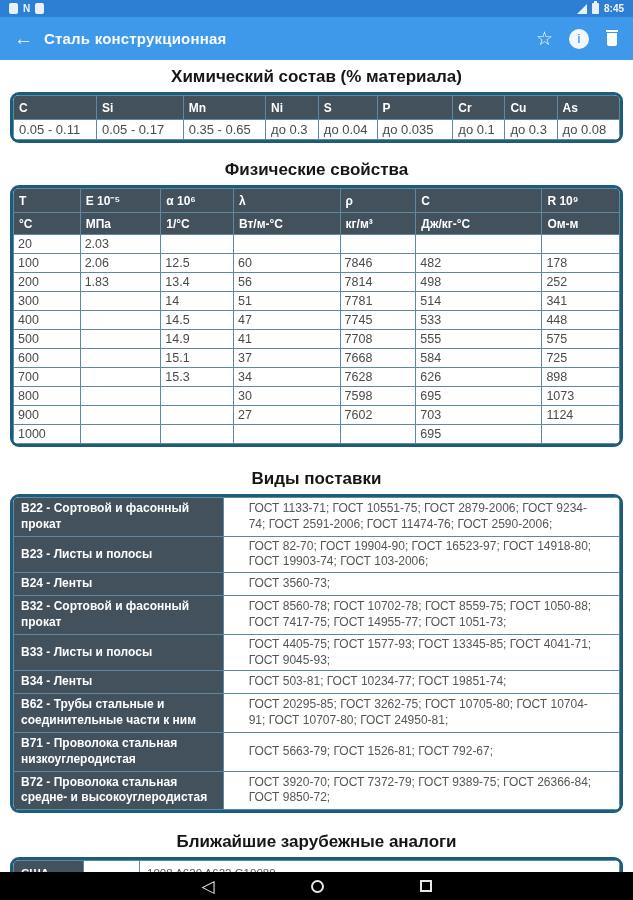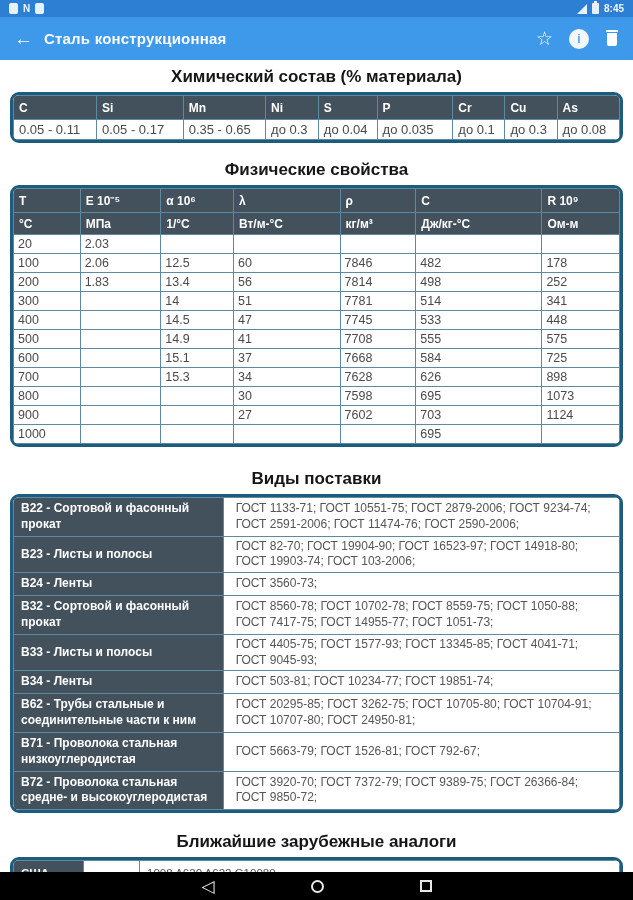--- a/index.html
+++ b/index.html
@@ -43,21 +43,21 @@
   td { color: #4a4a4a; font-size: 13px; padding: 2px 5px; background: #fff; }
 
   .chem-tbl th { height: 24px; }
   .chem-tbl td { height: 16px; }
 
   .phys-tbl th { height: 22px; }
   .phys-tbl td { height: 19px; font-size: 12.5px; padding: 0 4px; }
 
   .supply-tbl td { white-space: normal; font-size: 12px; line-height: 1.32; vertical-align: middle; }
   .supply-tbl td.lbl { background: #42515c; color: #fff; font-weight: bold; padding: 3px 7px; }
-  .supply-tbl td.gost { color: #555; padding: 2px 12px; }
+  .supply-tbl td.gost { color: #555; padding: 2px 25px; }
 
   .analog-tbl td { white-space: normal; font-size: 11.5px; vertical-align: middle; height: 24px; }
   .analog-tbl td.lbl { background: #42515c; color: #fff; font-weight: bold; padding: 3px 7px; }
   .analog-tbl td.std, .analog-tbl td.vals { color: #555; padding: 2px 7px; }
 
   
   .nav-bar { position: absolute; left: 0; right: 0; bottom: 0; height: 28px; background: #000; display: flex; align-items: center; justify-content: center; gap: 96px; z-index: 10; }
   .nav-back { color: #e8e8e8; font-size: 17px; line-height: 1; cursor: pointer; }
   .nav-home { width: 13px; height: 13px; border: 2px solid #e8e8e8; border-radius: 50%; cursor: pointer; }
   .nav-recents { width: 12px; height: 12px; border: 2px solid #e8e8e8; cursor: pointer; }

